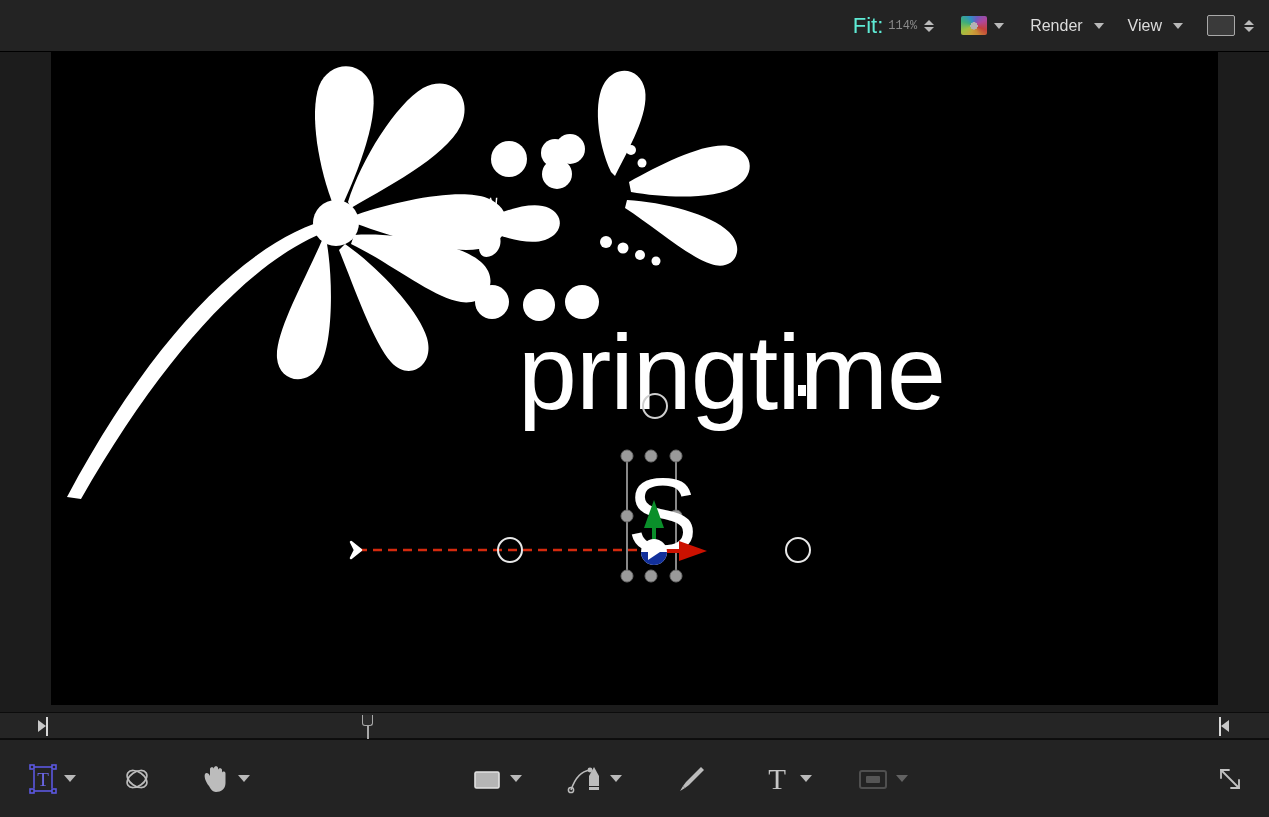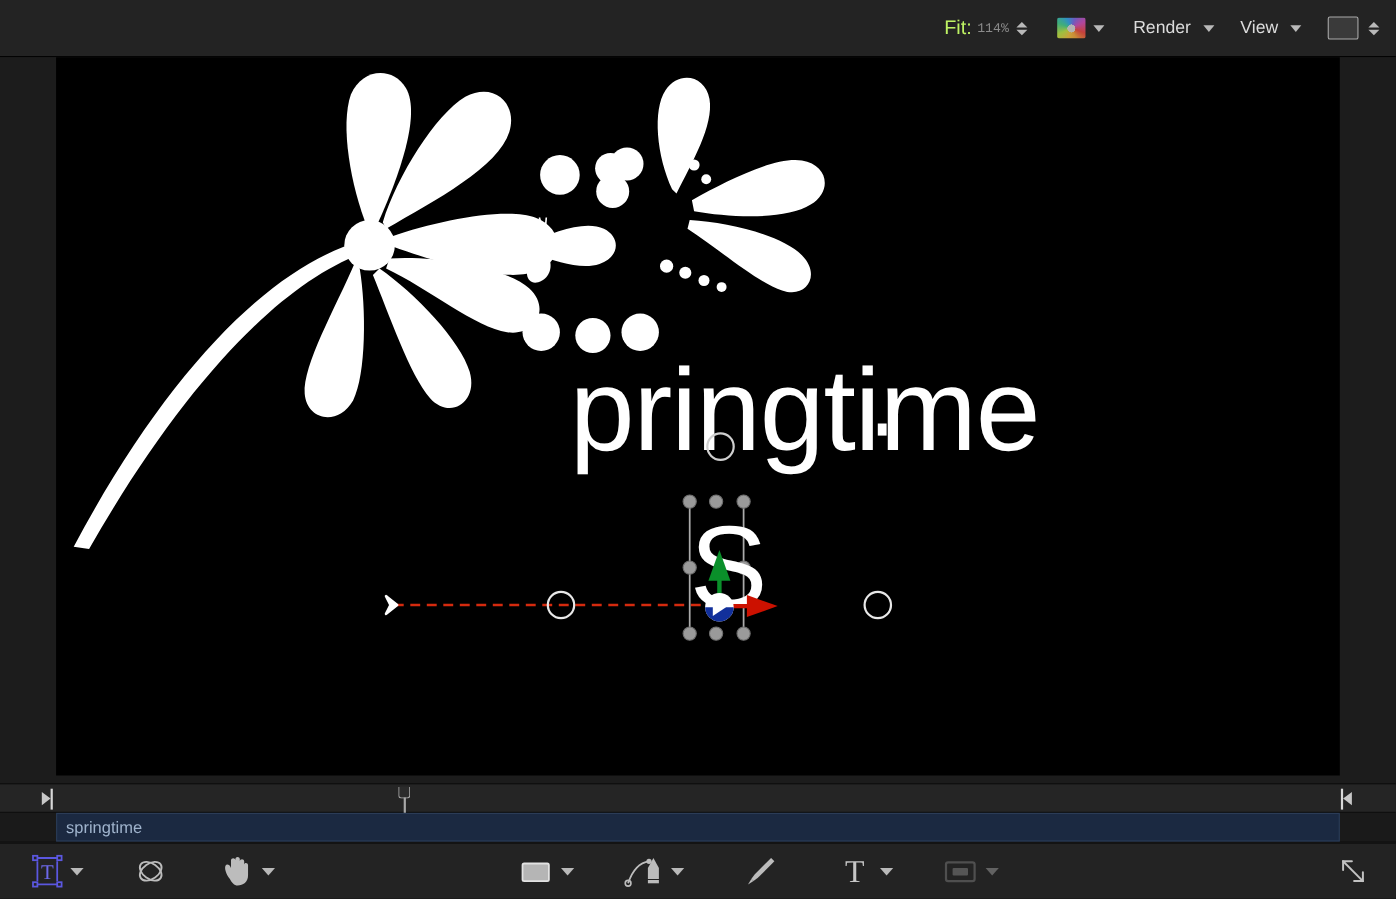--- a/index.html
+++ b/index.html
@@ -28,21 +28,21 @@
     height: 52px;
     background: #232323;
     border-bottom: 1px solid #000;
     display: flex;
     align-items: center;
     justify-content: flex-end;
     padding-right: 14px;
     flex: 0 0 52px;
   }
   .fit-group { display: flex; align-items: center; gap: 5px; margin-right: 26px; }
-  .fit-label { color: #bef264; font-size: 18px; }
+  .fit-label { color: #5eead4; font-size: 22px; }
   .fit-value { color: #8a8a8a; font-size: 12px; font-family: Liberation Mono, monospace; }
 
   .stepper {
     display: inline-flex;
     flex-direction: column;
     justify-content: center;
     align-items: center;
     gap: 2px;
     width: 13px;
     cursor: pointer;
@@ -378,25 +378,20 @@
     <span class="playhead">
       <span class="head"></span>
       <span class="stem"></span>
     </span>
     <span class="outpoint">
       <span class="tri"></span>
       <span class="bar"></span>
     </span>
   </div>
 
-  <div class="track">
-    <div class="clip">
-      <span class="clip-label">springtime</span>
-    </div>
-  </div>
 
   <div class="bottom-bar">
 
     <div class="bb-left">
 
       <span class="tool">
         <svg width="34" height="34" viewBox="0 0 34 34">
           <g stroke="#5b57e0" stroke-width="1.6" fill="none">
             <line x1="6" y1="5" x2="28" y2="5"></line>
             <line x1="6" y1="29" x2="28" y2="29"></line>

